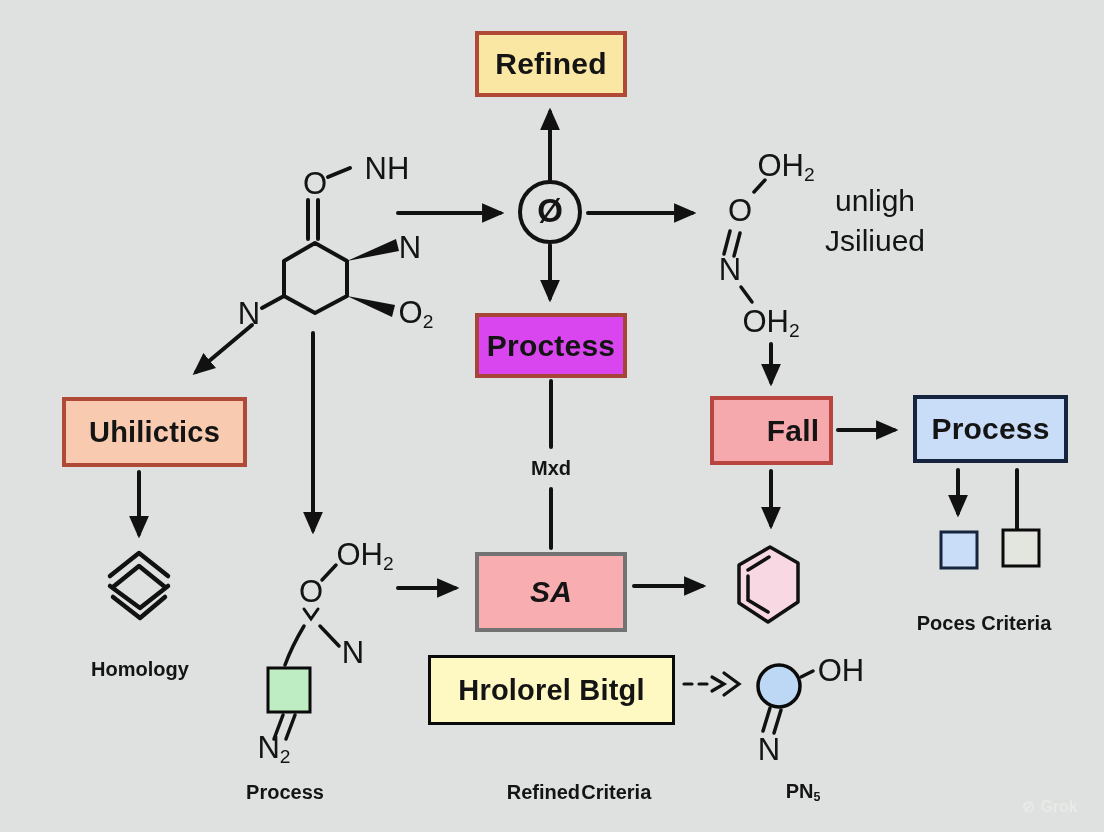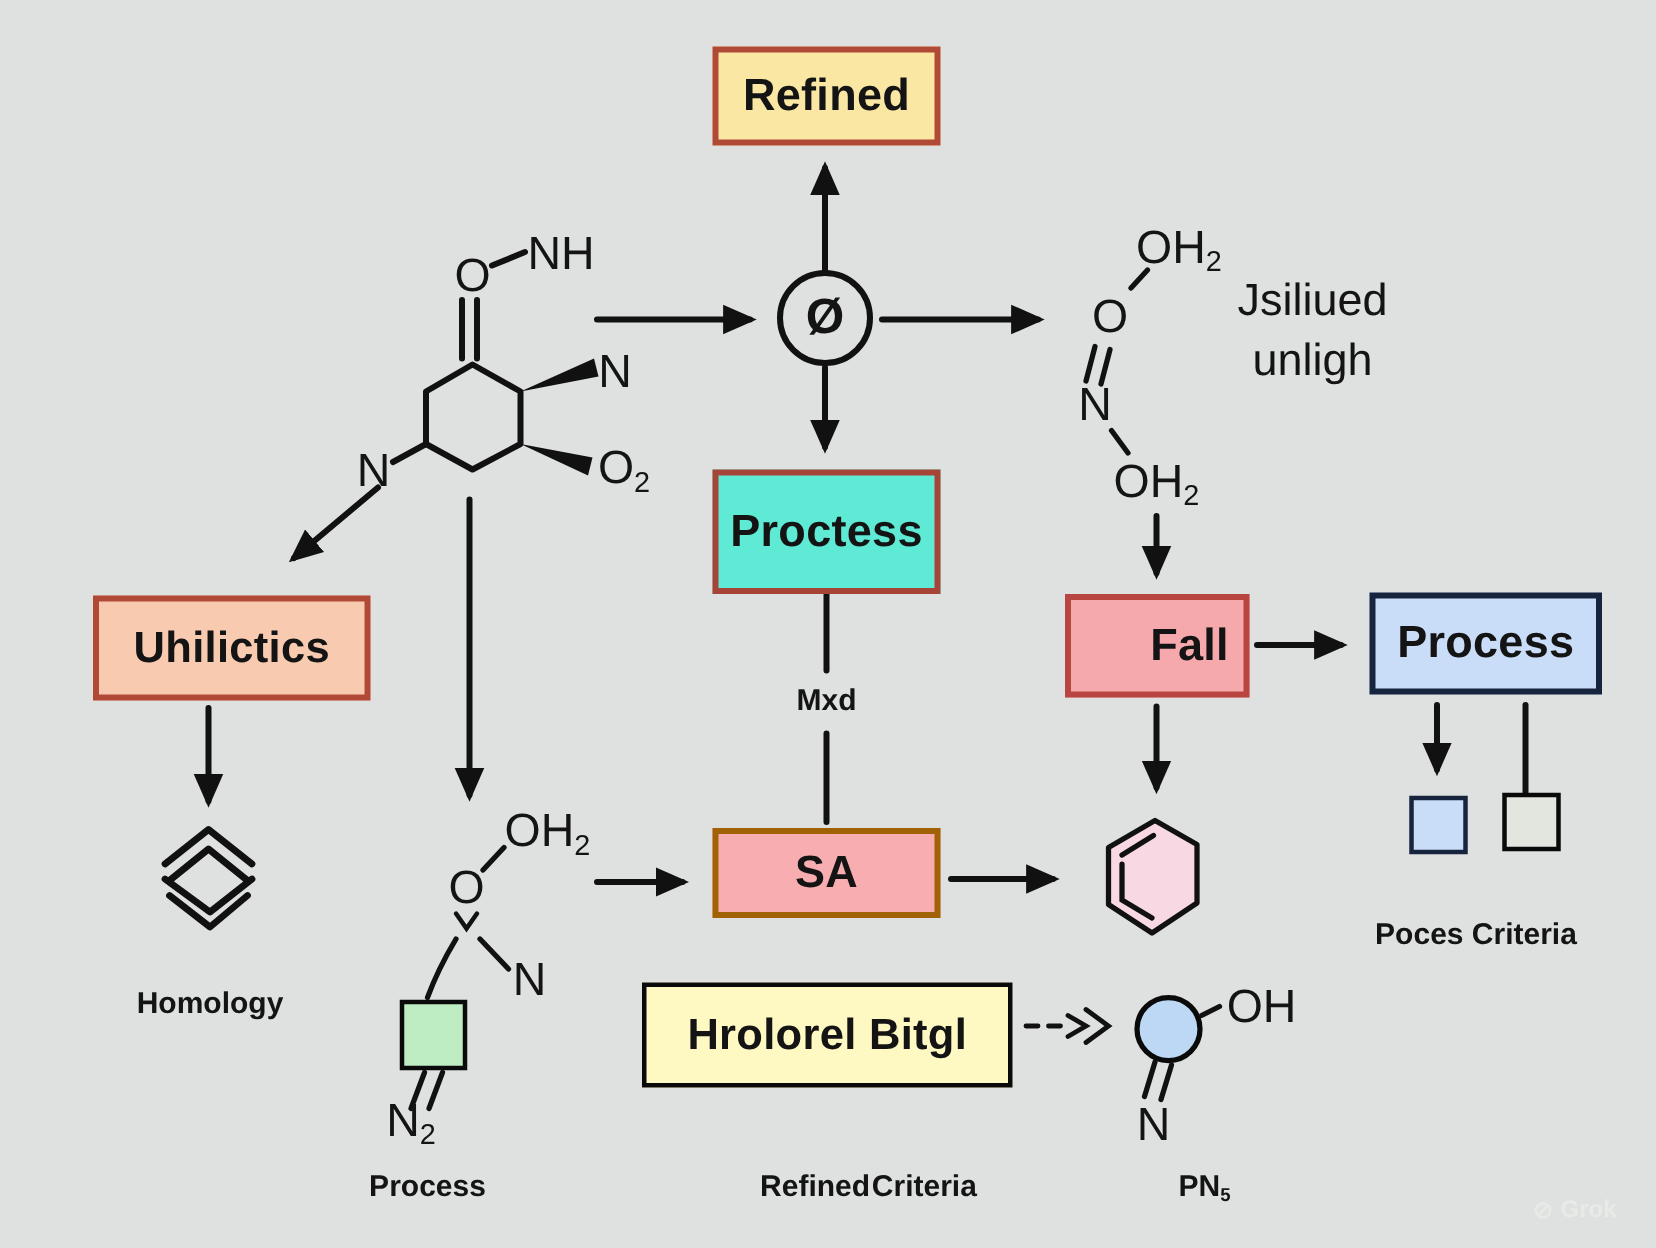--- a/index.html
+++ b/index.html
@@ -2,25 +2,25 @@
 <html><head>
 <meta charset="utf-8">
 <style>
   html,body{margin:0;padding:0;background:#cfd3d0;}
   #stage{position:relative;width:1104px;height:832px;background:#DEE1DF;overflow:hidden;
          font-family:"Liberation Sans",sans-serif;color:#141414;}
   svg{position:absolute;left:0;top:0;}
   .box{position:absolute;display:flex;align-items:center;justify-content:center;
        box-sizing:border-box;font-weight:600;font-size:30px;letter-spacing:0.2px;z-index:3;}
   .b-refined{left:475px;top:31px;width:152px;height:66px;background:#FAE7A3;border:4px solid #B04A37;}
-  .b-proctess{left:475px;top:313px;width:152px;height:83px;background:#5eead4;border:4px solid #A64437;}
+  .b-proctess{left:475px;top:313px;width:152px;height:65px;background:#d946ef;border:4px solid #A64437;}
   .b-uhilictics{left:62px;top:397px;width:185px;height:70px;background:#F8CBB1;border:4px solid #B04A37;font-size:29px;}
   .b-fall{left:710px;top:396px;width:123px;height:69px;background:#F6A9AC;border:4px solid #B8453F;padding-left:43px;}
   .b-process{left:913px;top:395px;width:155px;height:68px;background:#C9DCF8;border:4px solid #17243E;}
-  .b-sa{left:475px;top:552px;width:152px;height:60px;background:#F8AEB0;border:4px solid #a16207;}
+  .b-sa{left:475px;top:552px;width:152px;height:80px;background:#F8AEB0;border:4px solid #737373;font-style:italic;}
   .b-hrolorel{left:428px;top:655px;width:247px;height:70px;background:#fef9c3;border:3.5px solid #0A0A0A;font-size:29px;}
   .t{position:absolute;transform:translate(-50%,-50%);white-space:nowrap;z-index:2;text-align:center;}
   .chem{font-size:31px;font-weight:500;}
   .caption{font-size:20px;font-weight:700;}
   .note{font-size:30px;font-weight:500;line-height:39px;}
   .two{line-height:40px;}
   .sub{font-size:0.62em;vertical-align:-0.28em;}
   .tight{word-spacing:-0.22em;margin-left:28px;}
   .nullsym{font-size:33px;font-weight:600;}
   .watermark{position:absolute;left:1022px;top:797px;width:76px;display:flex;gap:5px;align-items:center;
@@ -120,38 +120,38 @@
   <div class="box b-proctess">Proctess</div>
   <div class="box b-uhilictics">Uhilictics</div>
   <div class="box b-fall">Fall</div>
   <div class="box b-process">Process</div>
   <div class="box b-sa">SA</div>
   <div class="box b-hrolorel">Hrolorel Bitgl</div>
 
   <div class="t nullsym" style="left:550px;top:211px">Ø</div>
 
   <div class="t chem" style="left:315px;top:184px">O</div>
-  <div class="t chem" style="left:374px;top:169px">NH</div>
+  <div class="t chem" style="left:387px;top:169px">NH</div>
   <div class="t chem" style="left:410px;top:248px">N</div>
   <div class="t chem" style="left:416px;top:314px"><span>O</span><span class="sub">2</span></div>
   <div class="t chem" style="left:249px;top:314px">N</div>
 
   <div class="t chem" style="left:365px;top:556px"><span>OH</span><span class="sub">2</span></div>
   <div class="t chem" style="left:311px;top:592px">O</div>
   <div class="t chem" style="left:353px;top:653px">N</div>
   <div class="t chem" style="left:274px;top:749px"><span>N</span><span class="sub">2</span></div>
   <div class="t caption" style="left:285px;top:792px">Process</div>
 
   <div class="t chem" style="left:786px;top:167px"><span>OH</span><span class="sub">2</span></div>
   <div class="t chem" style="left:740px;top:211px">O</div>
   <div class="t chem" style="left:730px;top:270px">N</div>
   <div class="t chem" style="left:771px;top:323px"><span>OH</span><span class="sub">2</span></div>
   <div class="t note two" style="left:875px;top:221px">
+    <div>unligh</div>
     <div>Jsiliued</div>
-    <div>unligh</div>
   </div>
 
   <div class="t chem" style="left:841px;top:671px">OH</div>
   <div class="t chem" style="left:769px;top:750px">N</div>
   <div class="t caption" style="left:803px;top:792px"><span>PN</span><span class="sub">5</span></div>
 
   <div class="t caption" style="left:551px;top:468px">Mxd</div>
   <div class="t caption two" style="left:140px;top:669px">
     <div>Homology</div>
   </div>

